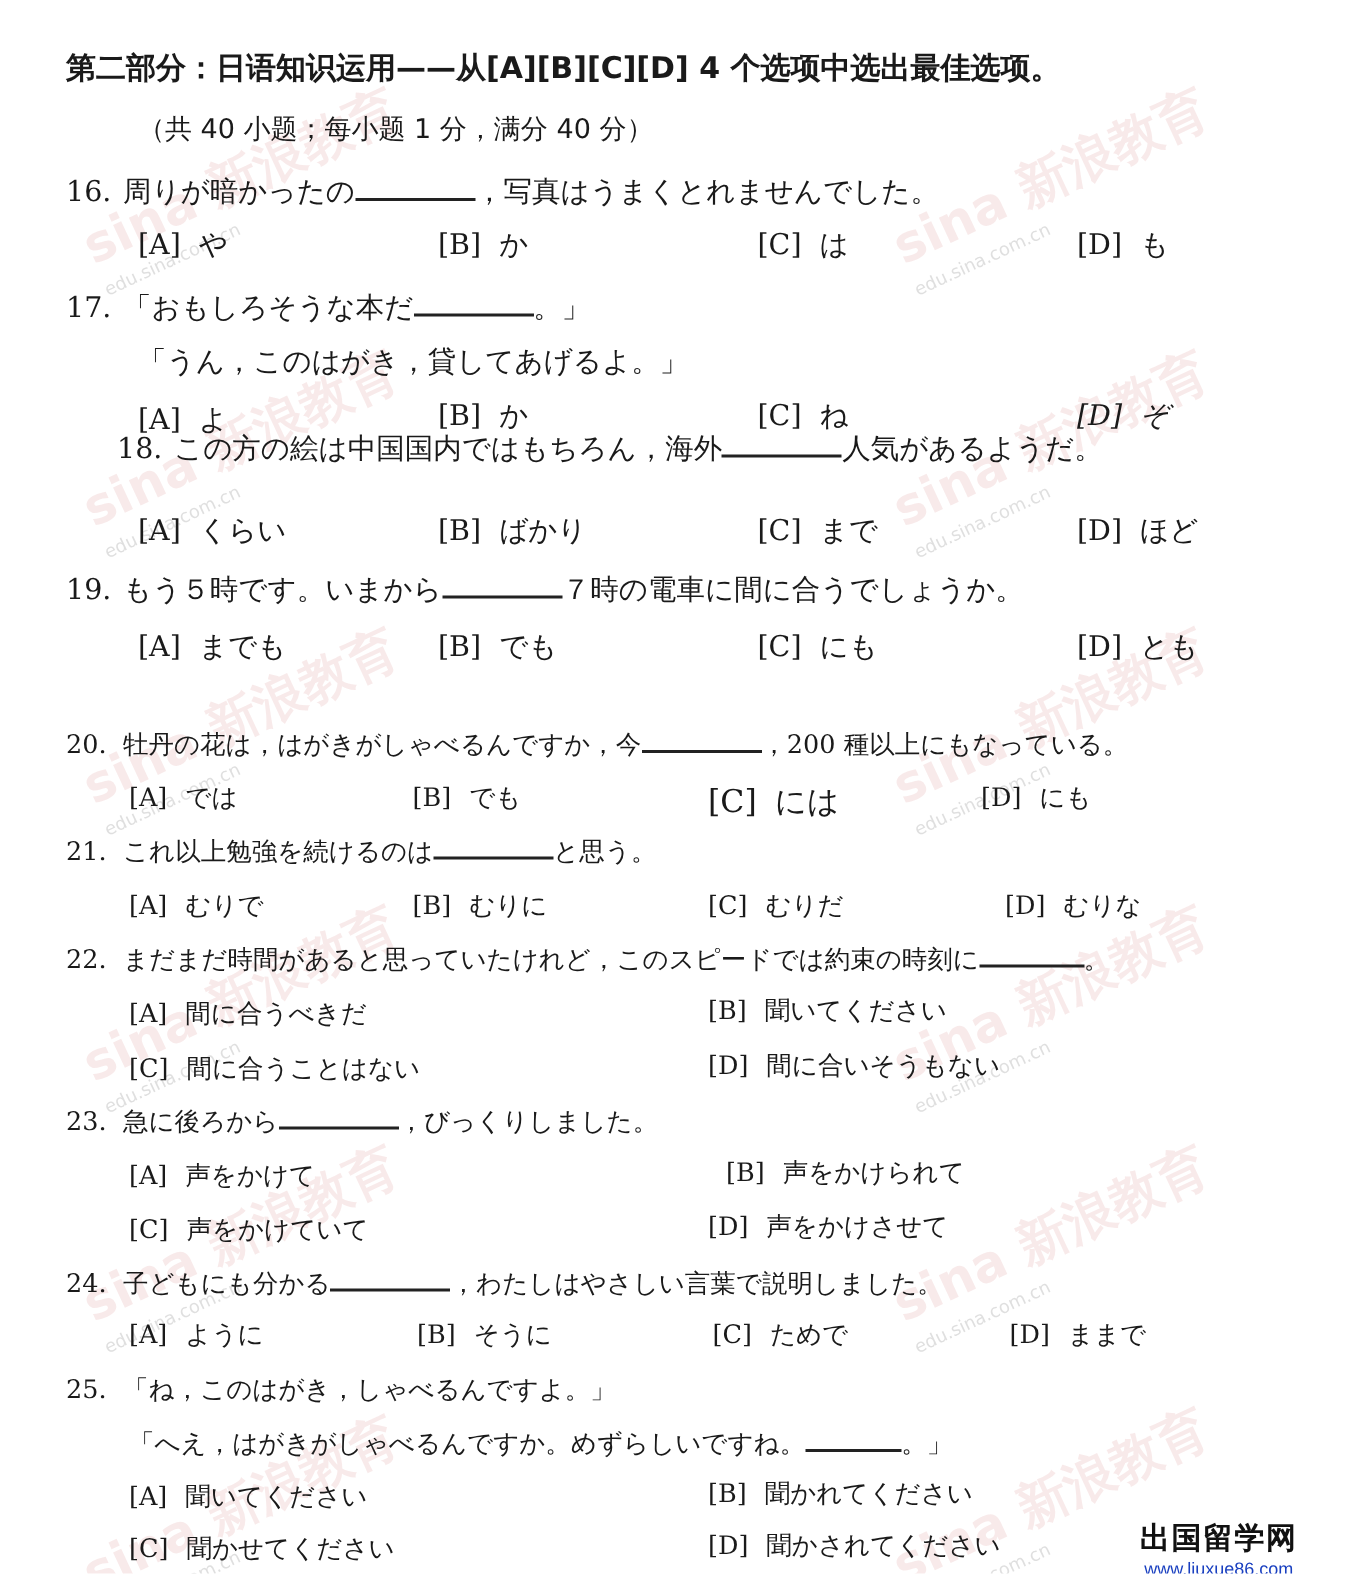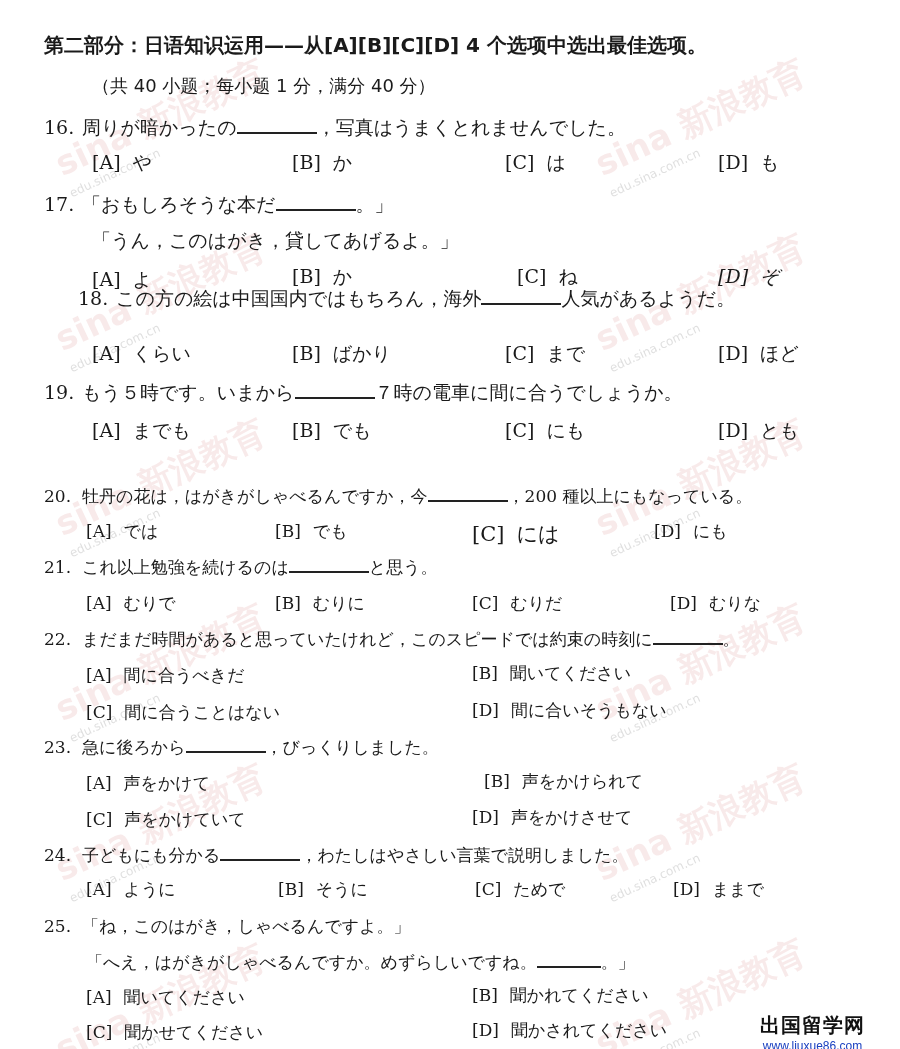--- a/index.html
+++ b/index.html
@@ -40,21 +40,21 @@
 <div class="q" style="top:115px;"><span class="num">16.</span><span>周りが暗かったの</span><span class="blank"></span><span>，写真はうまくとれませんでした。</span></div>
 <div class="opt" style="left:92px;top:150px;"><span class="lab">[A]</span><span>や</span></div>
 <div class="opt" style="left:292px;top:150px;"><span class="lab">[B]</span><span>か</span></div>
 <div class="opt" style="left:505px;top:150px;"><span class="lab">[C]</span><span>は</span></div>
 <div class="opt" style="left:718px;top:150px;"><span class="lab">[D]</span><span>も</span></div>
 
 <div class="q" style="top:192px;"><span class="num">17.</span><span>「おもしろそうな本だ</span><span class="blank"></span><span>。」</span></div>
 <div class="line2" style="top:228px;">「うん，このはがき，貸してあげるよ。」</div>
 <div class="opt" style="left:92px;top:267px;"><span class="lab">[A]</span><span>よ</span></div>
 <div class="opt" style="left:292px;top:264px;"><span class="lab">[B]</span><span>か</span></div>
-<div class="opt" style="left:505px;top:264px;margin-left:12px;"><span class="lab">[C]</span><span>ね</span></div>
+<div class="opt" style="left:505px;top:264px;"><span class="lab">[C]</span><span>ね</span></div>
 <div class="opt" style="left:718px;top:264px;font-style:italic;"><span class="lab">[D]</span><span>ぞ</span></div>
 
 <div class="q" style="top:286px;margin-left:34px;"><span class="num">18.</span><span>この方の絵は中国国内ではもちろん，海外</span><span class="blank"></span><span>人気があるようだ。</span></div>
 <div class="opt" style="left:92px;top:341px;"><span class="lab">[A]</span><span>くらい</span></div>
 <div class="opt" style="left:292px;top:341px;"><span class="lab">[B]</span><span>ばかり</span></div>
 <div class="opt" style="left:505px;top:341px;"><span class="lab">[C]</span><span>まで</span></div>
 <div class="opt" style="left:718px;top:341px;"><span class="lab">[D]</span><span>ほど</span></div>
 
 <div class="q" style="top:380px;"><span class="num">19.</span><span>もう５時です。いまから</span><span class="blank"></span><span>７時の電車に間に合うでしょうか。</span></div>
 <div class="opt" style="left:92px;top:418px;"><span class="lab">[A]</span><span>までも</span></div>

